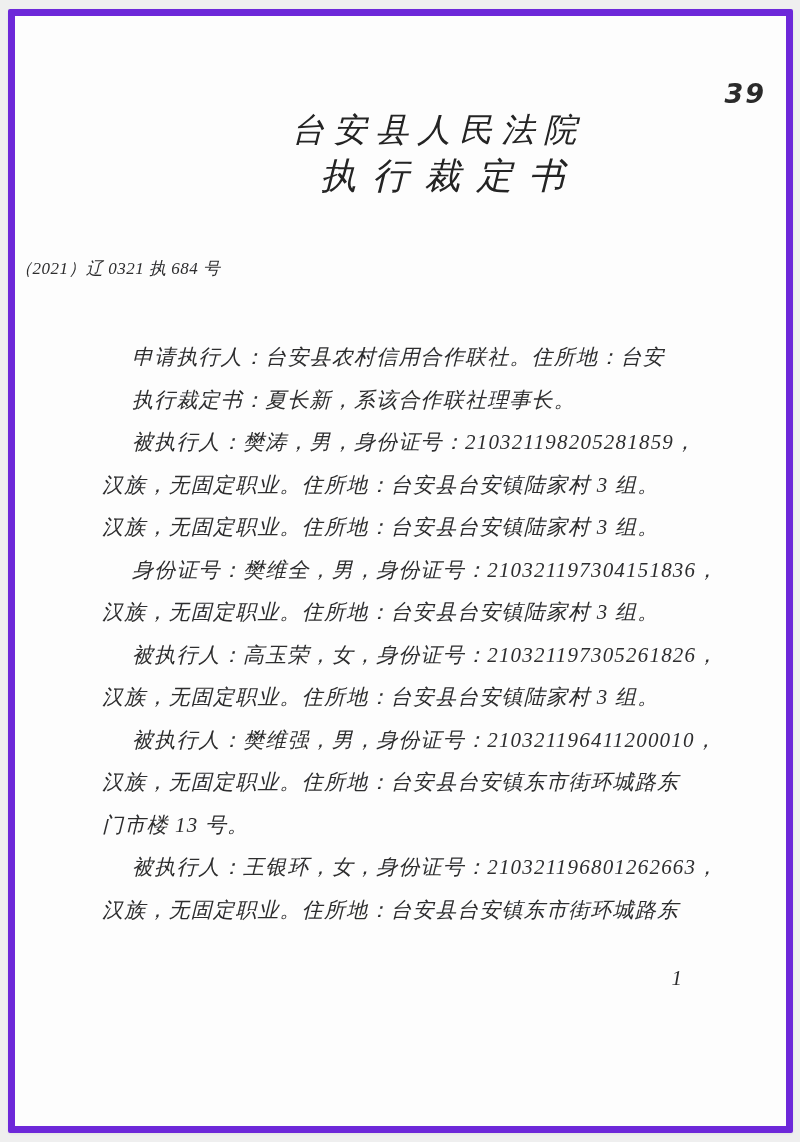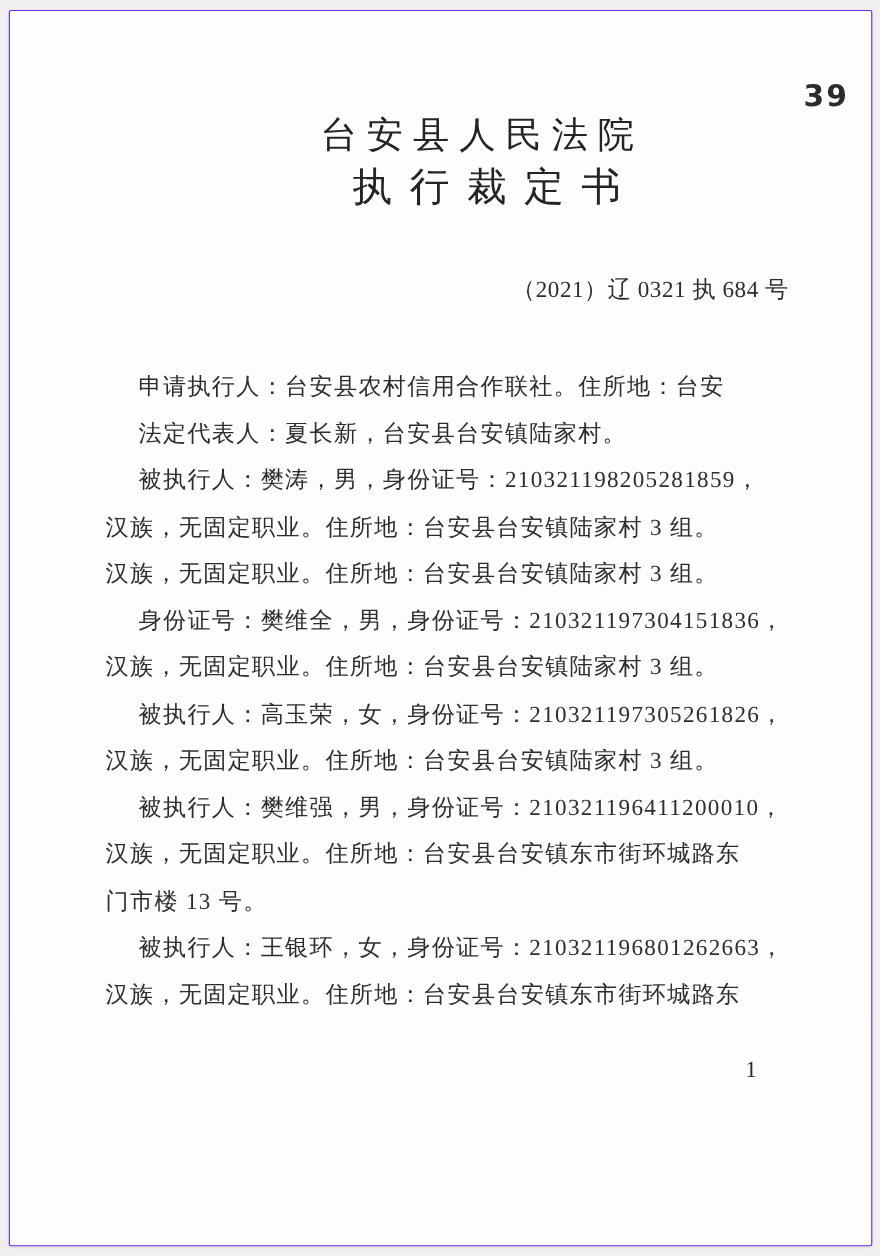--- a/index.html
+++ b/index.html
@@ -11,24 +11,25 @@
   .canvas {
     position: relative;
     width: 800px; height: 1142px;
     overflow: hidden;
   }
   .page {
     position: absolute;
     left: 8px; top: 9px;
     width: 785px; height: 1124px;
     background: #fdfdfd;
-    border: 1px solid #6d28d9;
+    border: 7px solid #6d28d9;
     border-radius: 2px;
     box-shadow: 0 1px 3px rgba(0,0,0,0.06);
     color: #2d2d2e;
+    font-style: italic;
   }
   .corner-mark {
     position: absolute;
     top: 62px; right: 20px;
     font-family: "DejaVu Sans", "Liberation Sans", sans-serif;
     font-size: 27px;
     font-weight: 600;
     letter-spacing: 2px;
     color: #2b2b2b;
   }
@@ -51,25 +52,25 @@
     font-weight: normal;
     letter-spacing: 16px;
     text-align: center;
     position: relative;
     left: 50px;
     color: #242424;
     white-space: nowrap;
   }
   .case-number {
     margin-top: 49px;
-    font-size: 21px;
+    font-size: 17px;
     line-height: 42px;
     letter-spacing: 0.5px;
-    text-align: right;
-    padding-right: 75px;
+    text-align: left;
+    padding-right: 114px;
     white-space: nowrap;
   }
   .doc-body {
     margin-top: 46px;
     padding-left: 87px;
     padding-right: 79px;
     font-size: 21px;
     line-height: 42.5px;
     letter-spacing: 1.2px;
   }
@@ -87,21 +88,21 @@
 <body>
 
 <div class="canvas">
   <div class="page">
     <div class="corner-mark">39</div>
     <h1 class="court-name">台安县人民法院</h1>
     <h2 class="doc-type">执行裁定书</h2>
     <div class="case-number">（2021）辽 0321 执 684 号</div>
     <div class="doc-body">
         <div class="doc-line indent">申请执行人：台安县农村信用合作联社。住所地：台安</div>
-        <div class="doc-line indent">法定代表人：夏长新，台安县台安镇陆家村。</div>
+        <div class="doc-line indent">执行裁定书：夏长新，系该合作联社理事长。</div>
         <div class="doc-line indent">被执行人：樊涛，男，身份证号：210321198205281859，</div>
         <div class="doc-line">汉族，无固定职业。住所地：台安县台安镇陆家村 3 组。</div>
         <div class="doc-line">汉族，无固定职业。住所地：台安县台安镇陆家村 3 组。</div>
         <div class="doc-line indent">身份证号：樊维全，男，身份证号：210321197304151836，</div>
         <div class="doc-line">汉族，无固定职业。住所地：台安县台安镇陆家村 3 组。</div>
         <div class="doc-line indent">被执行人：高玉荣，女，身份证号：210321197305261826，</div>
         <div class="doc-line">汉族，无固定职业。住所地：台安县台安镇陆家村 3 组。</div>
         <div class="doc-line indent">被执行人：樊维强，男，身份证号：210321196411200010，</div>
         <div class="doc-line">汉族，无固定职业。住所地：台安县台安镇东市街环城路东</div>
         <div class="doc-line">门市楼 13 号。</div>

